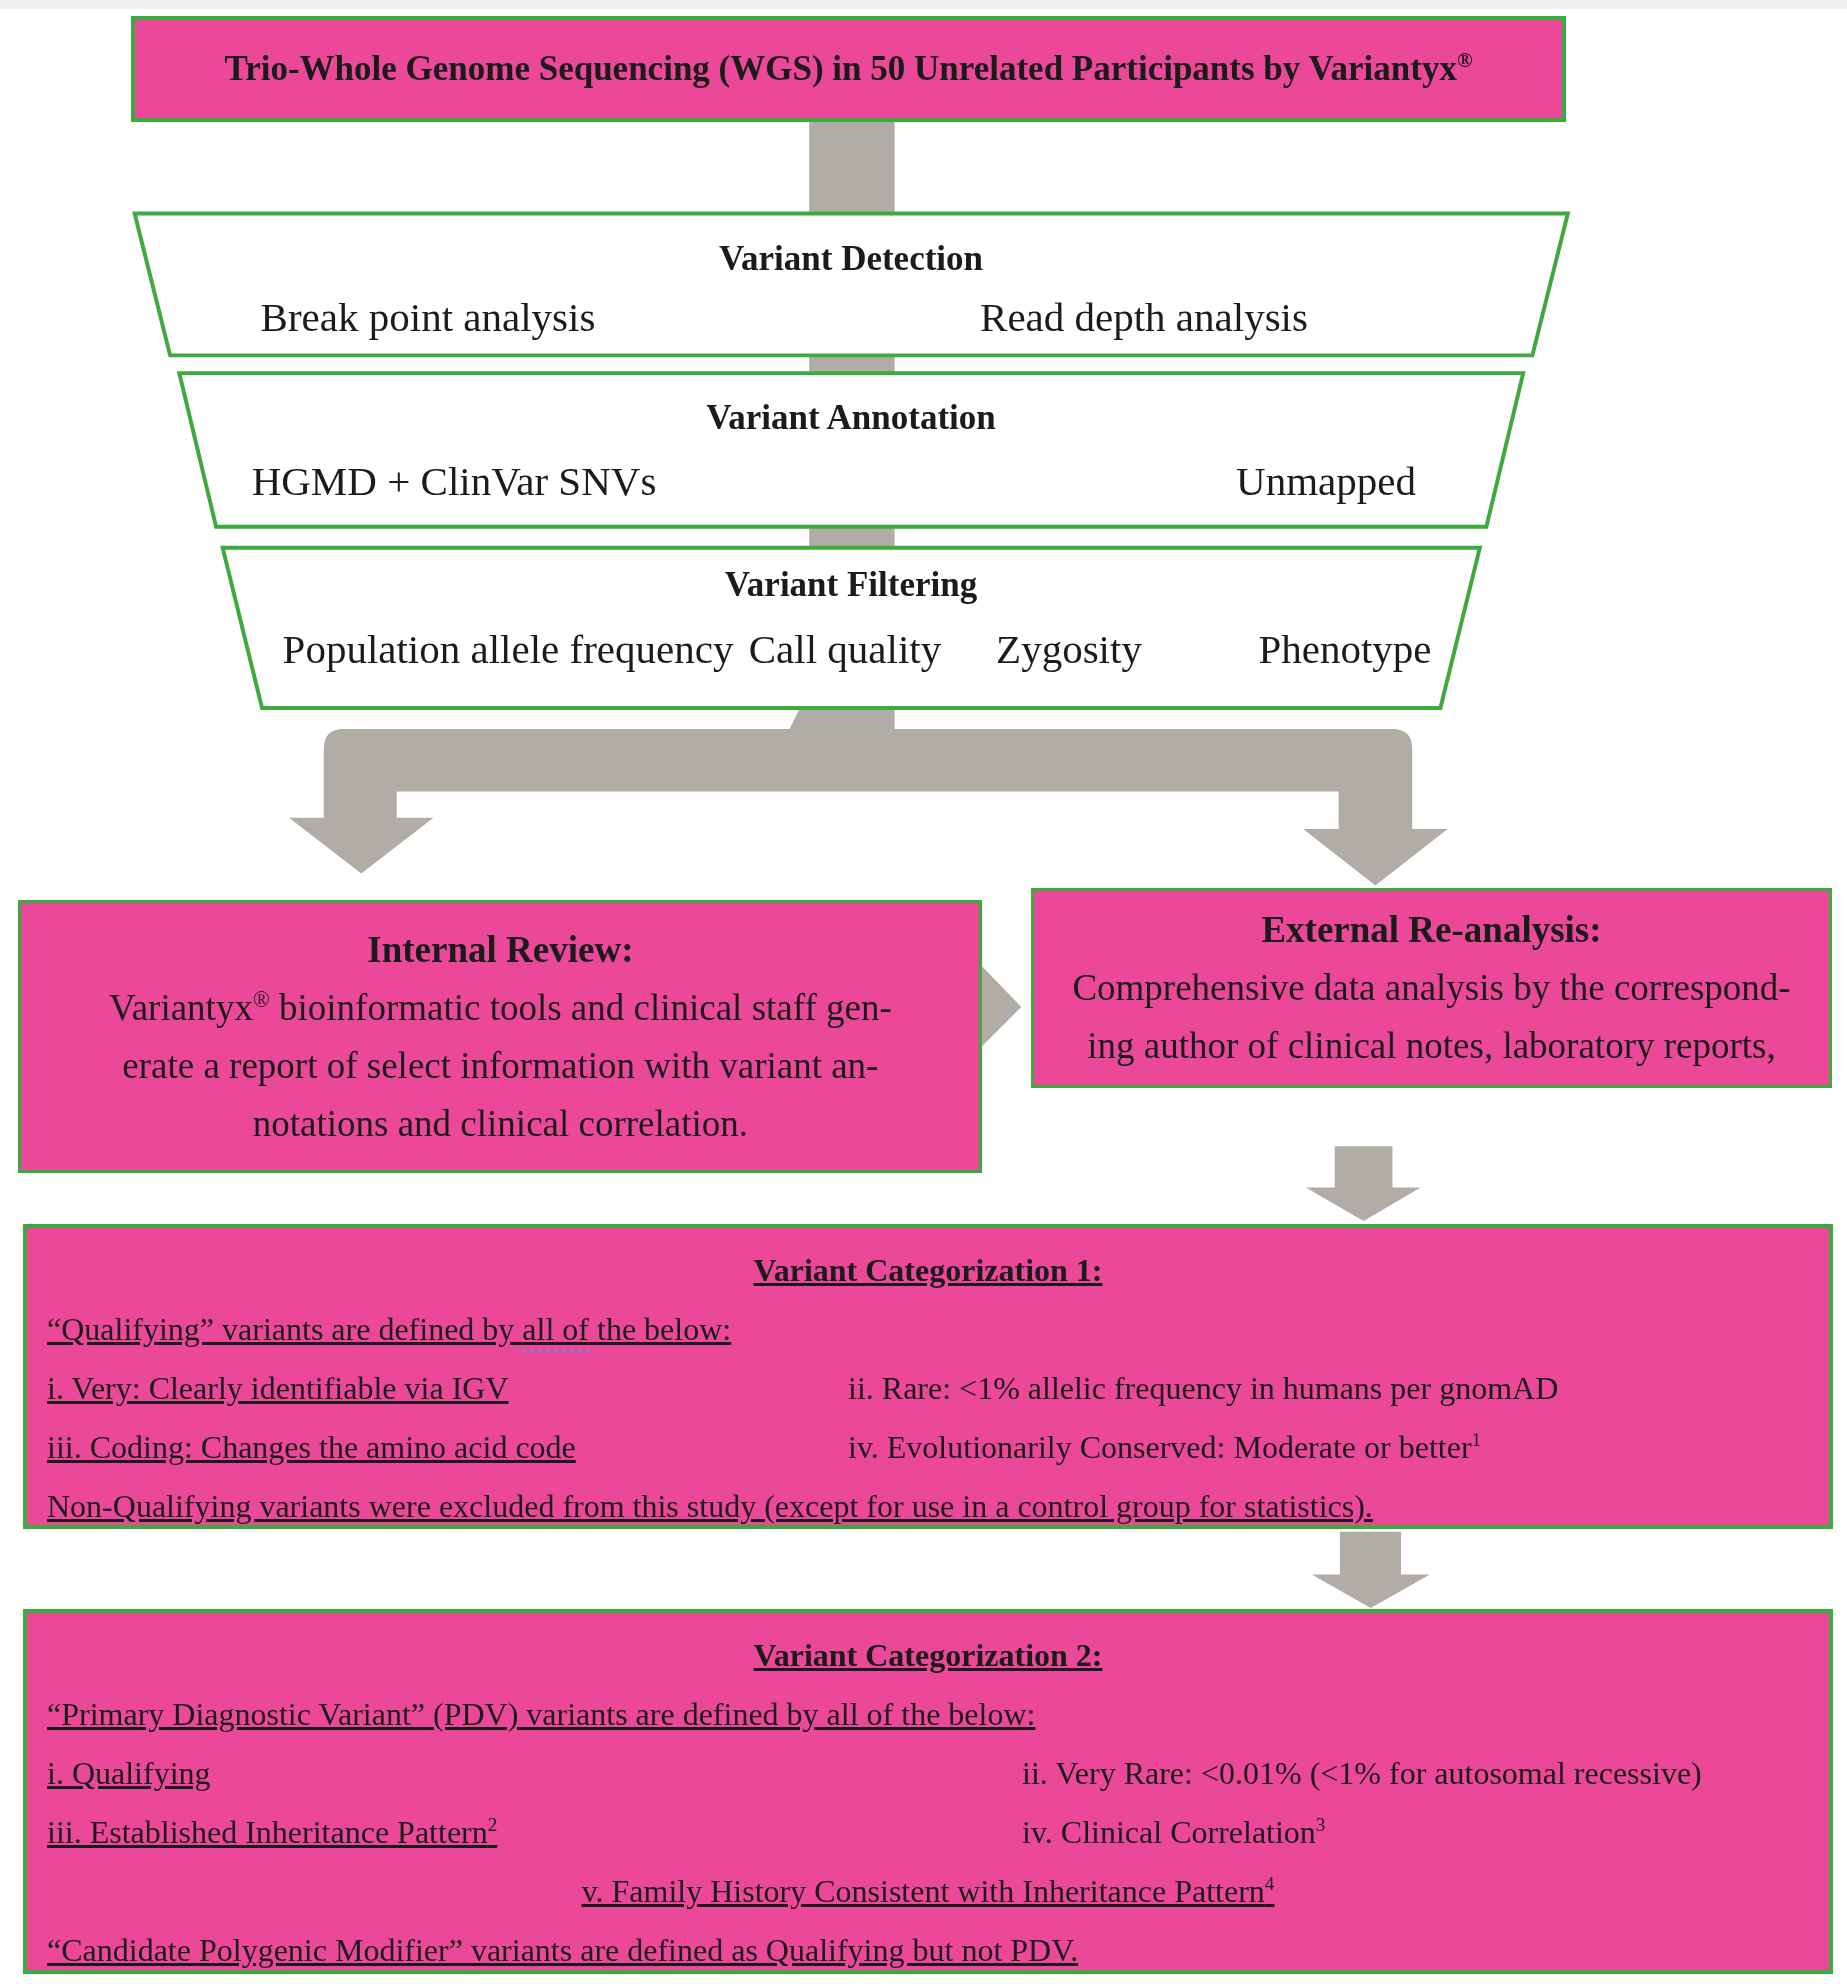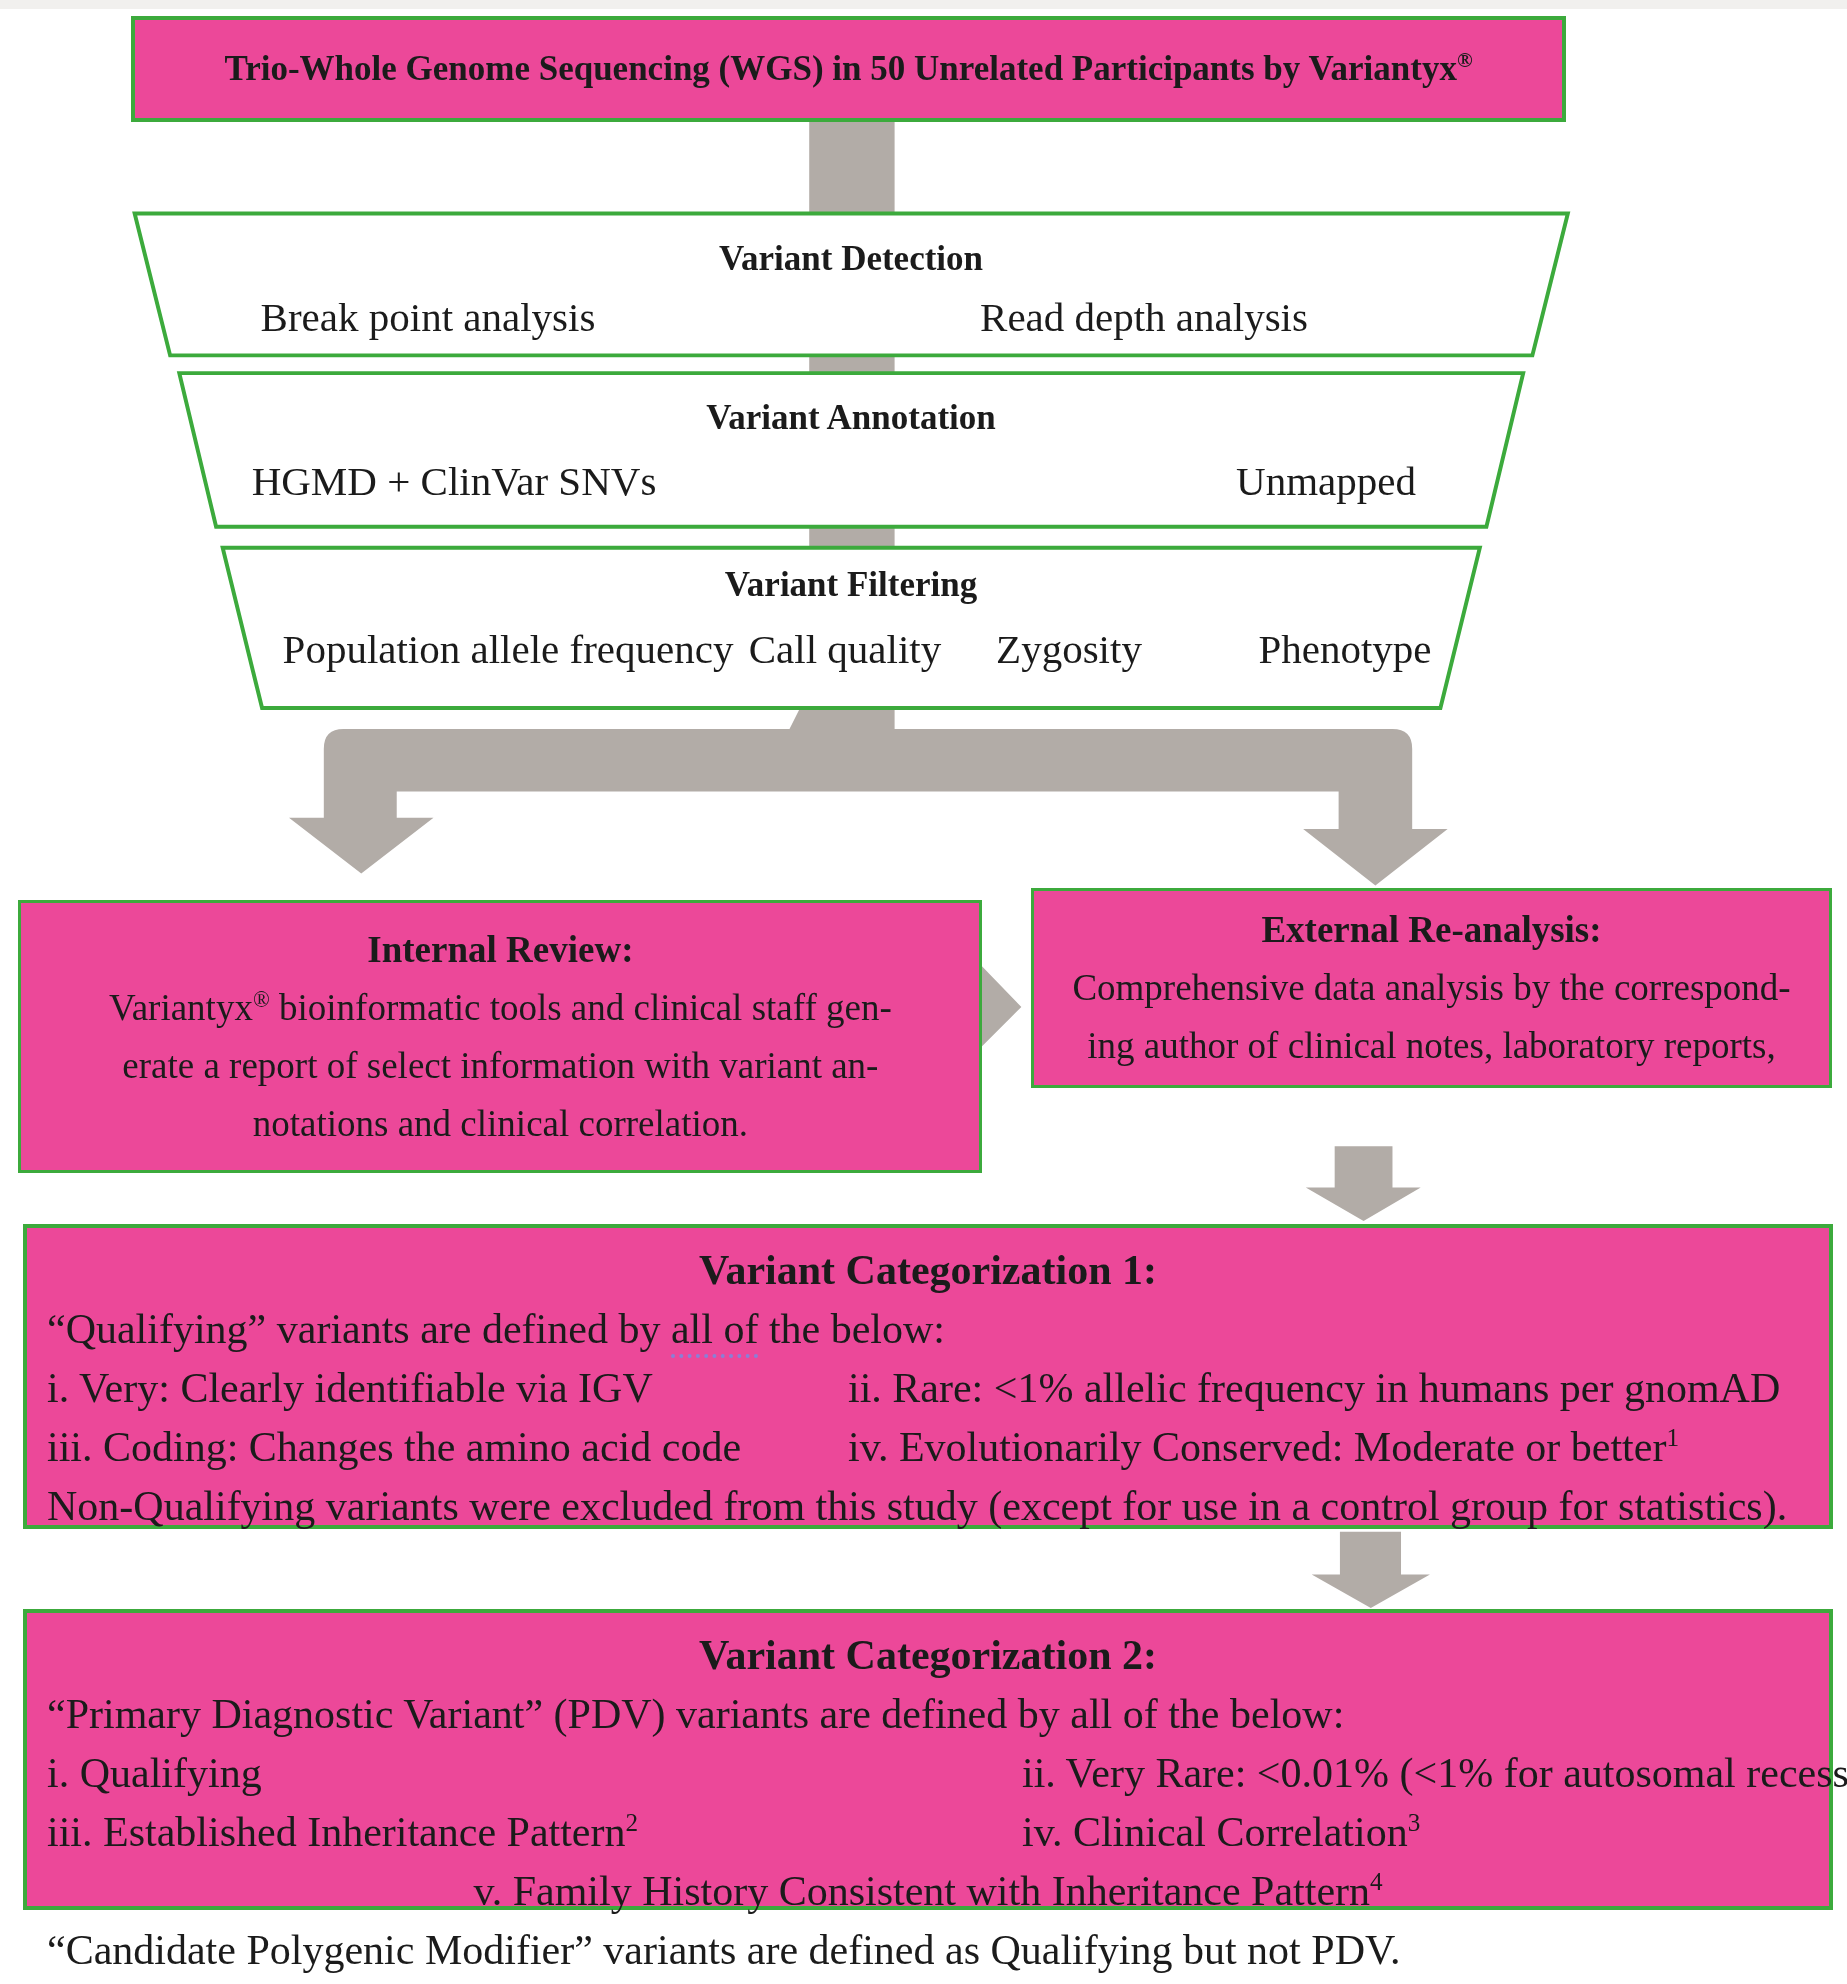--- a/index.html
+++ b/index.html
@@ -19,21 +19,21 @@
     border:4px solid #3caa3c;
     box-sizing:border-box;
     z-index:2;
   }
   .centerstack{
     display:flex;flex-direction:column;justify-content:center;
     text-align:center;height:100%;
   }
   .boxtitle{font-weight:bold;}
   .mid-text{font-size:37px;line-height:58px;}
-  .cat-text{font-size:42px;line-height:59px;}
+  .cat-text{font-size:32px;line-height:59px;text-decoration:underline;}
   .cat-body{padding:13px 20px 0 20px;}
   .cat-row{position:relative;white-space:nowrap;}
   .cat-title{text-align:center;font-weight:bold;}
   .col-right{position:absolute;top:0;}
   .cat1 .col-right{left:801px;}
   .cat2 .col-right{left:975px;}
   .row-center{text-align:center;}
   .flowlabel{
     position:absolute;z-index:3;white-space:nowrap;
     transform:translate(-50%,-50%);
@@ -124,21 +124,21 @@
         <span class="col-right">ii. Rare: &lt;1% allelic frequency in humans per gnomAD</span>
       </div>
       <div class="cat-row">
         <span>iii. Coding: Changes the amino acid code</span>
         <span class="col-right"><span>iv. Evolutionarily Conserved: Moderate or better</span><sup>1</sup></span>
       </div>
       <div class="cat-row">Non-Qualifying variants were excluded from this study (except for use in a control group for statistics).</div>
     </div>
   </div>
 
-  <div class="gbox cat2" style="left:23px;top:1609px;width:1810px;height:301px;">
+  <div class="gbox cat2" style="left:23px;top:1609px;width:1810px;height:365px;">
     <div class="cat-text cat-body">
       <div class="cat-row cat-title">Variant Categorization 2:</div>
       <div class="cat-row">“Primary Diagnostic Variant” (PDV) variants are defined by all of the below:</div>
       <div class="cat-row">
         <span>i. Qualifying</span>
         <span class="col-right">ii. Very Rare: &lt;0.01% (&lt;1% for autosomal recessive)</span>
       </div>
       <div class="cat-row">
         <span><span>iii. Established Inheritance Pattern</span><sup>2</sup></span>
         <span class="col-right"><span>iv. Clinical Correlation</span><sup>3</sup></span>

